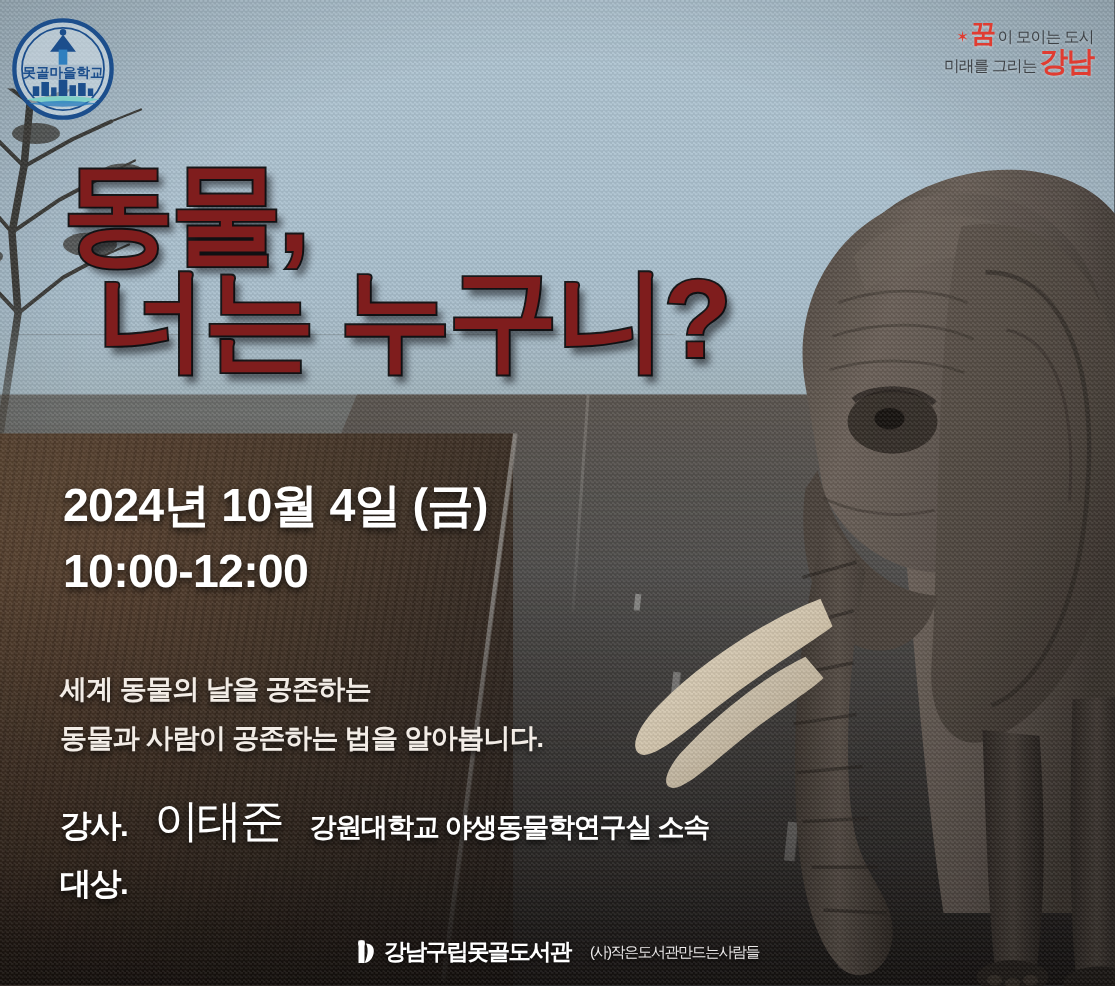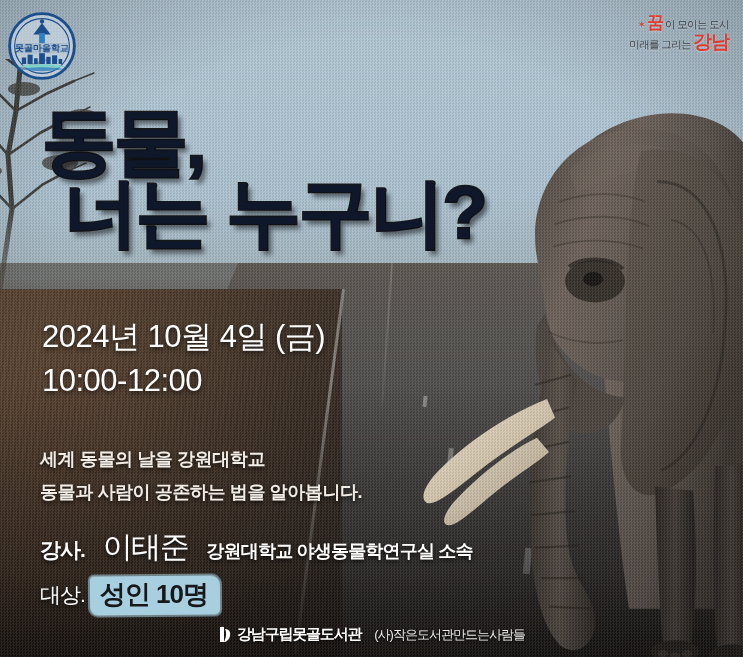--- a/index.html
+++ b/index.html
@@ -127,35 +127,35 @@
   .gn-star{ color:#e03c31; font-size:10px; margin-right:-1px; }
   .gn-big{ color:#e03c31; font-weight:bold; font-size:17px; letter-spacing:-1px; }
   .gn-sm{ color:#3d4145; font-weight:normal; font-size:10.5px; letter-spacing:-.6px; }
   .gn-big2{ color:#e03c31; font-weight:bold; font-size:19px; letter-spacing:-1px; }
 
   
   .content{ position:absolute; left:0; top:0; width:100%; height:100%; z-index:15; }
 
   .title{
     position:absolute; left:42px; top:104px;
-    color:#0f172a;
+    color:#7f1d1d;
     font-weight:bold;
     font-size:74px;
     line-height:1.02;
     letter-spacing:-2px;
     -webkit-text-stroke:2.5px #17181a;
     paint-order:stroke fill;
     text-shadow:4px 5px 5px rgba(10,10,12,.55);
   }
   .title .l2{ display:block; margin-left:22px; margin-top:-4px; }
 
   .date-block{
     position:absolute; left:42px; top:315px;
     color:#ffffff;
-    font-weight:normal;
+    font-weight:bold;
     font-size:31px;
     line-height:1.42;
     letter-spacing:-.5px;
     text-shadow:0 2px 5px rgba(0,0,0,.7);
   }
 
   .desc{
     position:absolute; left:40px; top:443px;
     color:#f2ece6;
     font-weight:bold;
@@ -176,21 +176,21 @@
   .lec-name{ font-weight:normal; font-size:30px; letter-spacing:-1.5px; }
   .lec-aff{ font-weight:bold; font-size:18px; letter-spacing:-.8px; }
 
   .target{
     position:absolute; left:40px; top:575px;
     display:flex; align-items:center; gap:5px;
     color:#ffffff;
     text-shadow:0 2px 4px rgba(0,0,0,.8);
     white-space:nowrap;
   }
-  .tg-label{ font-weight:normal; font-size:21px; letter-spacing:-1px; }
+  .tg-label{ font-weight:bold; font-size:21px; letter-spacing:-1px; }
   .tg-value{
     position:relative;
     font-weight:bold; font-size:26px; letter-spacing:-1px;
     padding:2px 12px 3px 10px;
     color:#16181a;
     text-shadow:none;
     z-index:1;
   }
   .tg-value::before{
     content:"";
@@ -208,21 +208,21 @@
     display:flex; align-items:center; justify-content:center; gap:13px;
     z-index:16;
   }
   .fo-lib{ display:flex; align-items:center; gap:4px; }
   .fo-mark{ width:15px; height:17px; display:block; }
   .fo-lib-name{
     color:#ffffff; font-weight:bold; font-size:15px; letter-spacing:-1.2px;
     text-shadow:0 1px 3px rgba(0,0,0,.85);
   }
   .fo-org{
-    color:#eceaea; font-size:13px; letter-spacing:-1px;
+    color:#eceaea; font-size:10px; letter-spacing:-1px;
     text-shadow:0 1px 3px rgba(0,0,0,.85);
   }
 
   .vignette{
     position:absolute; inset:0; z-index:12; pointer-events:none;
     background:radial-gradient(ellipse 95% 80% at 50% 42%, rgba(0,0,0,0) 45%, rgba(0,0,0,.34) 100%);
   }
   .grain{
     position:absolute; inset:0; z-index:13; pointer-events:none; opacity:.07;
     background:repeating-conic-gradient(#fff 0% 25%, #000 0% 50%);
@@ -412,33 +412,32 @@
       <span>동물,</span>
       <span class="l2">너는 누구니?</span>
     </div>
 
     <div class="date-block">
       <div>2024년 10월 4일 (금)</div>
       <div>10:00-12:00</div>
     </div>
 
     <div class="desc">
-      <div>세계 동물의 날을 강원대학교</div>
+      <div>세계 동물의 날을 공존하는</div>
       <div>동물과 사람이 공존하는 법을 알아봅니다.</div>
     </div>
 
     <div class="lecturer">
       <span class="lec-label">강사.</span>
       <span class="lec-name">이태준</span>
       <span class="lec-aff">강원대학교 야생동물학연구실 소속</span>
     </div>
 
     <div class="target">
       <span class="tg-label">대상.</span>
-      <span class="tg-value">성인 10명</span>
     </div>
 
     <div class="footer">
       <div class="fo-lib">
         <svg class="fo-mark" viewBox="0 0 15 17">
           <path d="M2 1 L6 1 L6 16 L2 16 Z" fill="#ffffff"></path>
           <path d="M7 3 C11 3, 13 6, 12 10 C11 14, 8 16, 6 16 C8 12, 9 7, 7 3 Z" fill="#ffffff"></path>
           <circle cx="4" cy="3" r="2.2" fill="#ffffff"></circle>
         </svg>
         <span class="fo-lib-name">강남구립못골도서관</span>

